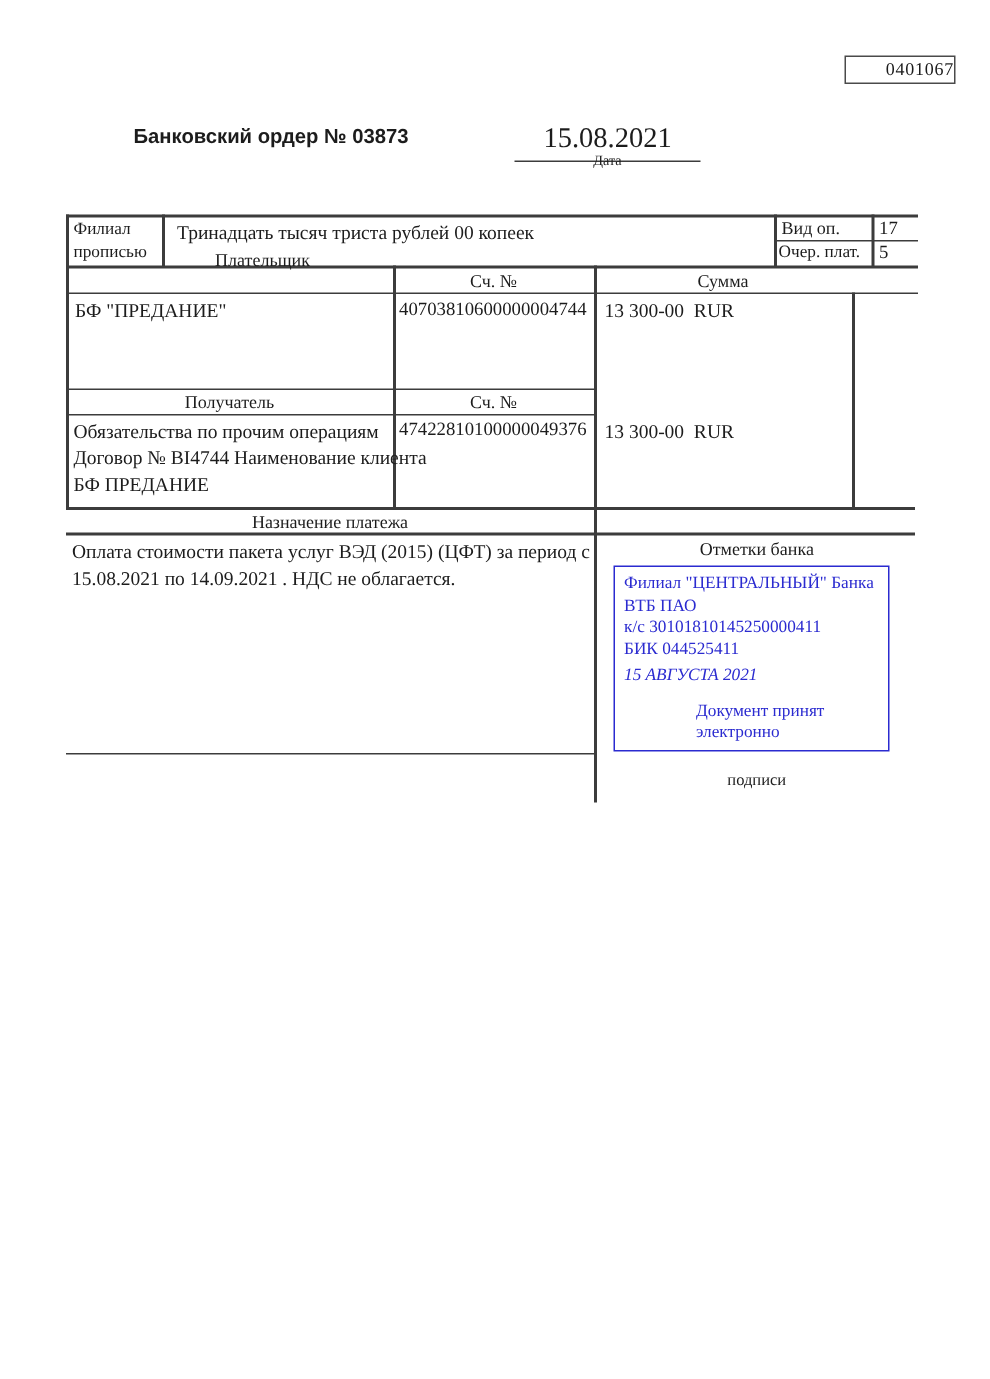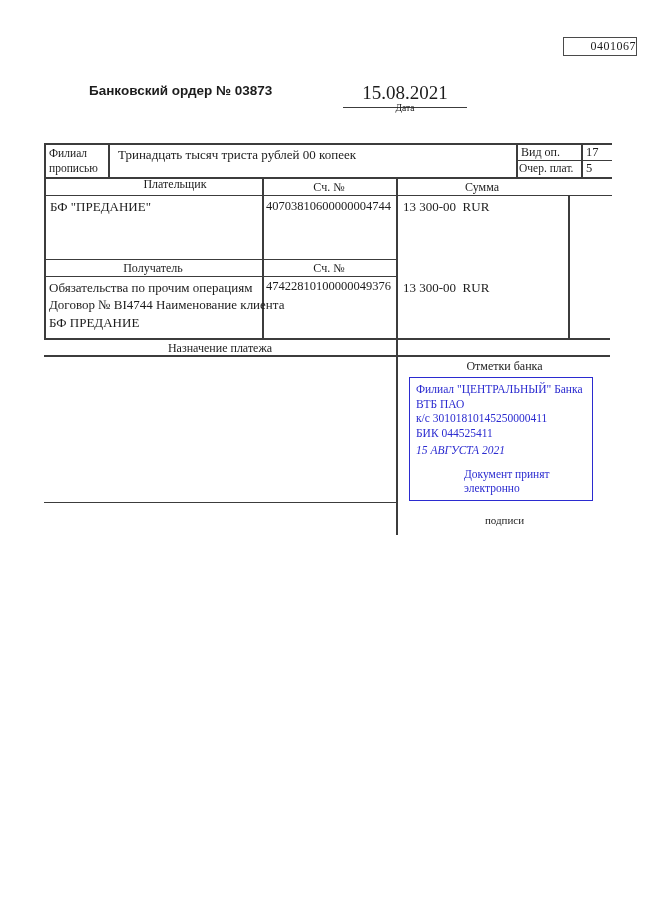--- a/index.html
+++ b/index.html
@@ -64,36 +64,37 @@
   <div class="ln" style="left:396px;top:177px;width:1.5px;height:358px"></div>
   <div class="ln" style="left:568px;top:195px;width:1.5px;height:144px"></div>
 
   <div class="txt" style="left:49px;top:146px;width:58px;font-size:11.5px;line-height:1.3">Филиал прописью</div>
   <div class="txt" style="left:118px;top:147px;width:392px;font-size:13px">Тринадцать тысяч триста рублей 00 копеек</div>
   <div class="txt" style="left:521px;top:145px;font-size:12px">Вид оп.</div>
   <div class="txt" style="left:586px;top:145px;font-size:12.5px">17</div>
   <div class="txt" style="left:519px;top:162px;font-size:11.5px">Очер. плат.</div>
   <div class="txt" style="left:586px;top:161px;font-size:12.5px">5</div>
 
-  <div class="txt center" style="left:44px;top:177px;width:262px;font-size:12px">Плательщик</div>
+  <div class="txt center" style="left:44px;top:166px;width:262px;font-size:12px">Плательщик</div>
   <div class="txt center" style="left:262px;top:180px;width:134px;font-size:12px">Сч. №</div>
   <div class="txt center" style="left:396px;top:180px;width:172px;font-size:12px">Сумма</div>
 
   <div class="txt" style="left:50px;top:199px;font-size:13px">БФ "ПРЕДАНИЕ"</div>
   <div class="txt" style="left:266px;top:199px;font-size:12.5px">40703810600000004744</div>
   <div class="txt" style="left:403px;top:199px;font-size:13px">13 300-00  RUR</div>
 
   <div class="txt center" style="left:44px;top:261px;width:218px;font-size:12px">Получатель</div>
   <div class="txt center" style="left:262px;top:261px;width:134px;font-size:12px">Сч. №</div>
 
   <div class="txt" style="left:49px;top:279px;width:242px;font-size:13px;line-height:1.33">Обязательства по прочим операциям Договор № BI4744 Наименование клиента БФ ПРЕДАНИЕ</div>
   <div class="txt" style="left:266px;top:279px;font-size:12.5px">47422810100000049376</div>
   <div class="txt" style="left:403px;top:280px;font-size:13px">13 300-00  RUR</div>
 
   <div class="txt center" style="left:44px;top:341px;width:352px;font-size:12px">Назначение платежа</div>
+  <div class="txt" style="left:48px;top:359px;width:358px;font-size:13px;line-height:1.35">Оплата стоимости пакета услуг ВЭД (2015) (ЦФТ) за период с 15.08.2021 по 14.09.2021 . НДС не облагается.</div>
 
   <div class="txt center" style="left:397px;top:359px;width:215px;font-size:12px">Отметки банка</div>
 
   <div class="stamp">
     <div>Филиал "ЦЕНТРАЛЬНЫЙ" Банка</div>
     <div>ВТБ ПАО</div>
     <div>к/с 30101810145250000411</div>
     <div>БИК 044525411</div>
     <div class="st-date">15 АВГУСТА 2021</div>
     <div class="st-status">Документ принят электронно</div>

